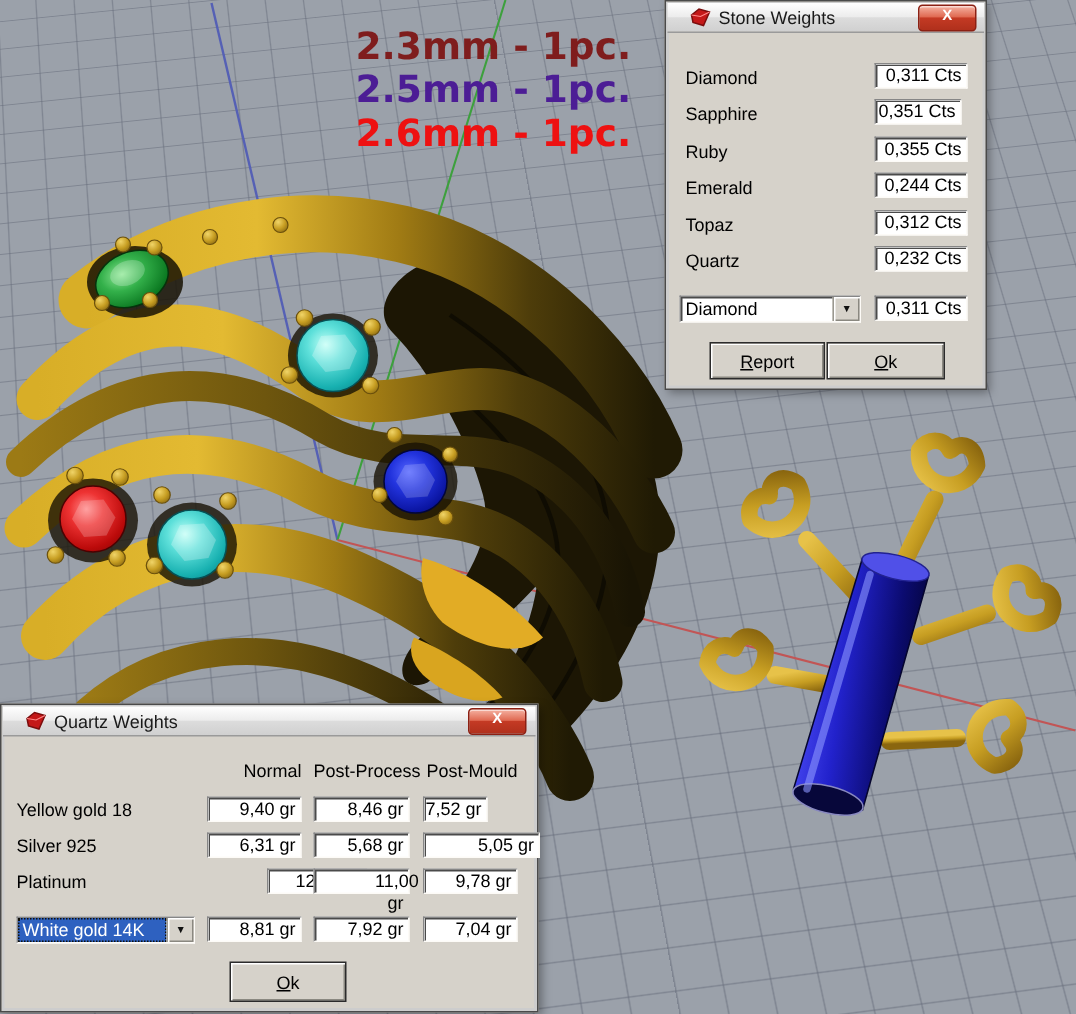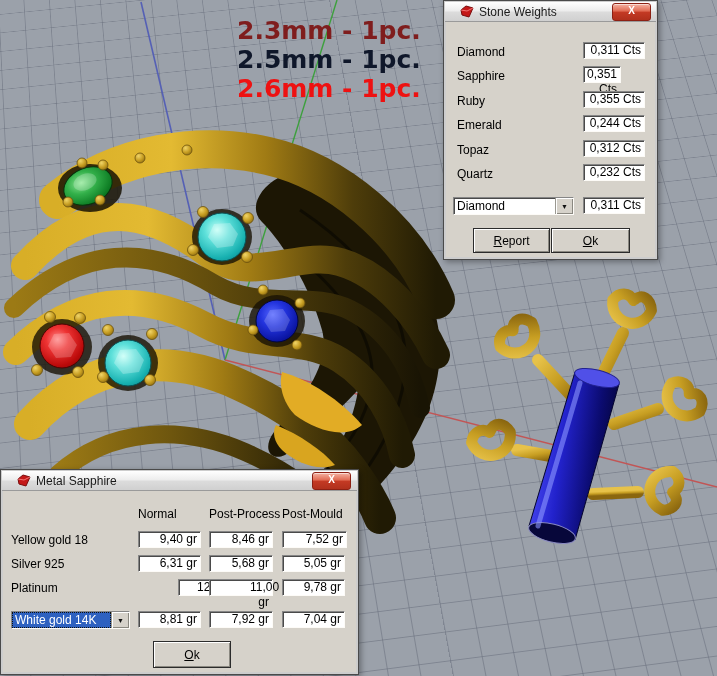--- a/index.html
+++ b/index.html
@@ -15,37 +15,37 @@
       repeating-linear-gradient(0deg, rgba(104,110,124,.55) 0 1px, transparent 1px 31px),
       repeating-linear-gradient(90deg, rgba(104,110,124,.55) 0 1px, transparent 1px 31px);
     transform-origin:50% 50%;
     transform:perspective(1600px) rotateX(28deg) rotateZ(-8deg);
   }
   .scene-svg{position:absolute;left:0;top:0;}
 
   
   .annotations{position:absolute;left:237px;top:16px;}
   .ann{height:29px;font:bold 25px/29px "DejaVu Sans",sans-serif;white-space:nowrap;}
-  .ann0{color:#7f1d1d;} .ann1{color:#00eef2;} .ann2{color:#0f172a;} .ann3{color:#ee1111;}
+  .ann0{color:#7f1d1d;} .ann1{color:#00eef2;} .ann2{color:#4c1d95;} .ann3{color:#ee1111;}
 
   
   .dlg{position:absolute;background:#d6d2ca;border:1px solid #4a4a4a;
        box-shadow:inset 0 0 0 2px #cdcdcd, 2px 2px 6px rgba(0,0,0,.35);}
   .tbar{position:absolute;left:1px;right:1px;top:1px;height:20px;
         background:linear-gradient(#ffffff,#ececec 48%,#dcdcdc 52%,#d0d0d0);
         border-bottom:1px solid #9a9a9a;display:flex;align-items:center;gap:5px;
         padding-left:15px;box-sizing:border-box;font-size:12px;color:#1a1a1a;}
   .gem-ico{width:14px;height:13px;flex:0 0 auto;}
   .closebtn{position:absolute;top:2px;width:37px;height:16px;border-radius:3px;
         background:linear-gradient(#f5b2a2,#e06a52 45%,#c43a24 50%,#b0301c);
         border:1px solid #8c2013;box-shadow:inset 0 1px 0 rgba(255,255,255,.55);
         color:#fff;font:bold 10px/14px "Liberation Sans",sans-serif;text-align:center;
         cursor:default;}
   .lbl{position:absolute;font-size:12px;color:#000;white-space:nowrap;}
-  .hdr{position:absolute;font-size:12px;color:#000;text-align:left;white-space:nowrap;}
+  .hdr{position:absolute;font-size:12px;color:#000;text-align:right;white-space:nowrap;}
   .f95{position:absolute;height:17px;background:#fff;border:1px solid;
        border-color:#868686 #fdfbf7 #fdfbf7 #868686;
        box-shadow:inset 1px 1px 0 #4a4a4a;
        font:12px/15px "Liberation Sans",sans-serif;text-align:right;
        padding:0 3px 0 0;box-sizing:border-box;color:#000;}
   .btn95{position:absolute;background:#d6d2ca;border:1px solid #2b2b2b;
        box-shadow:inset 1px 1px 0 #ffffff, inset -1px -1px 0 #8a8880;
        font:12px "Liberation Sans",sans-serif;color:#000;text-align:center;
        display:flex;align-items:center;justify-content:center;cursor:default;}
   .btn95 .u{text-decoration:underline;}
@@ -245,21 +245,21 @@
         <polygon points="1,5 6,1 13,3 9,12 2,10" fill="#c41818" stroke="#7a0d0d" stroke-width="1"></polygon>
         <polyline points="1,5 7,6 13,3" fill="none" stroke="#ff8a8a" stroke-width="0.8"></polyline>
       </svg>
       <span>Stone Weights</span>
     </div>
     <div class="closebtn" style="right:6px;">X</div>
 
     <span class="lbl" style="left:13px;top:44px;">Diamond</span>
     <div class="f95" style="left:139px;top:41px;width:62px;">0,311 Cts</div>
     <span class="lbl" style="left:13px;top:68px;">Sapphire</span>
-    <div class="f95" style="left:139px;top:65px;width:38px;">0,351 Cts</div>
+    <div class="f95" style="left:139px;top:65px;width:58px;">0,351 Cts</div>
     <span class="lbl" style="left:13px;top:93px;">Ruby</span>
     <div class="f95" style="left:139px;top:90px;width:62px;">0,355 Cts</div>
     <span class="lbl" style="left:13px;top:117px;">Emerald</span>
     <div class="f95" style="left:139px;top:114px;width:62px;">0,244 Cts</div>
     <span class="lbl" style="left:13px;top:142px;">Topaz</span>
     <div class="f95" style="left:139px;top:139px;width:62px;">0,312 Cts</div>
     <span class="lbl" style="left:13px;top:166px;">Quartz</span>
     <div class="f95" style="left:139px;top:163px;width:62px;">0,232 Cts</div>
 
     <div class="combo" style="left:9px;top:196px;width:121px;">
@@ -275,37 +275,37 @@
       <span><span class="u">O</span><span>k</span></span>
     </div>
   </div>
 
   <div class="dlg" style="left:0;top:469px;width:357px;height:204px;">
     <div class="tbar">
       <svg class="gem-ico" viewBox="0 0 14 13">
         <polygon points="1,5 6,1 13,3 9,12 2,10" fill="#c41818" stroke="#7a0d0d" stroke-width="1"></polygon>
         <polyline points="1,5 7,6 13,3" fill="none" stroke="#ff8a8a" stroke-width="0.8"></polyline>
       </svg>
-      <span>Metal Sapphire</span>
+      <span>Quartz Weights</span>
     </div>
     <div class="closebtn" style="right:7px;">X</div>
 
     <span class="hdr" style="left:137px;top:37px;width:63px;">Normal</span>
     <span class="hdr" style="left:208px;top:37px;width:64px;">Post-Process</span>
     <span class="hdr" style="left:281px;top:37px;width:63px;">Post-Mould</span>
 
     <span class="lbl" style="left:10px;top:63px;">Yellow gold 18</span>
     <div class="f95" style="left:137px;top:61px;width:63px;">9,40 gr</div>
     <div class="f95" style="left:208px;top:61px;width:64px;">8,46 gr</div>
-    <div class="f95" style="left:281px;top:61px;width:65px;">7,52 gr</div>
+    <div class="f95" style="left:281px;top:61px;width:43px;">7,52 gr</div>
 
     <span class="lbl" style="left:10px;top:87px;">Silver 925</span>
     <div class="f95" style="left:137px;top:85px;width:63px;">6,31 gr</div>
     <div class="f95" style="left:208px;top:85px;width:64px;">5,68 gr</div>
-    <div class="f95" style="left:281px;top:85px;width:63px;">5,05 gr</div>
+    <div class="f95" style="left:281px;top:85px;width:78px;">5,05 gr</div>
 
     <span class="lbl" style="left:10px;top:111px;">Platinum</span>
     <div class="f95" style="left:137px;top:109px;width:67px;margin-left:40px;">12,22 gr</div>
     <div class="f95" style="left:208px;top:109px;width:64px;padding-left:40px;">11,00 gr</div>
     <div class="f95" style="left:281px;top:109px;width:63px;">9,78 gr</div>
 
     <div class="combo selected" style="left:10px;top:141px;width:119px;">
       <div class="combo-text">White gold 14K</div>
       <div class="combo-btn">▼</div>
     </div>

